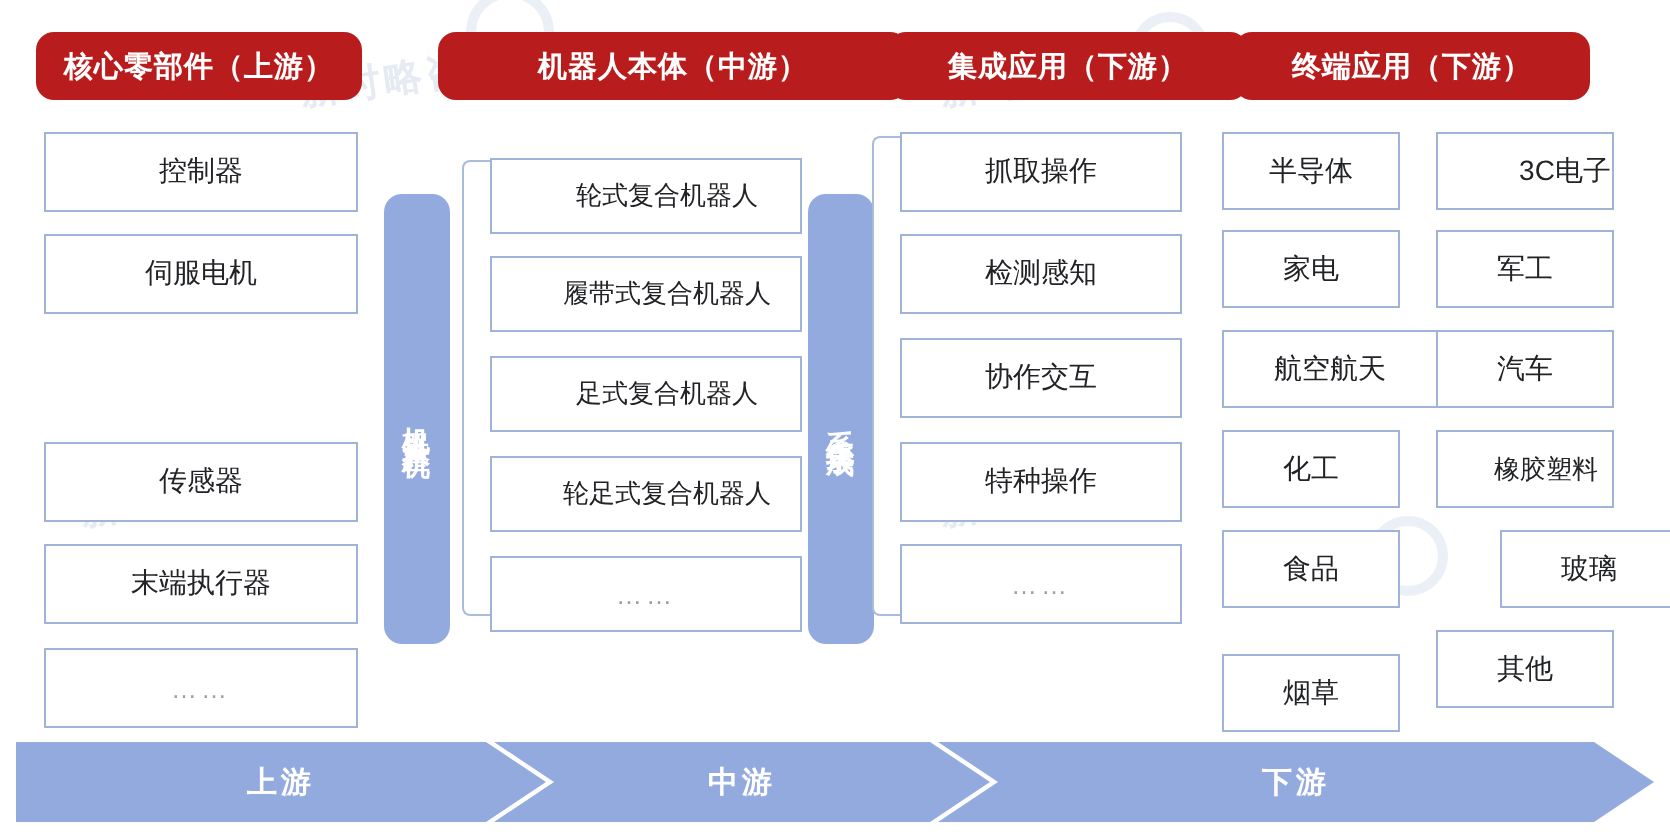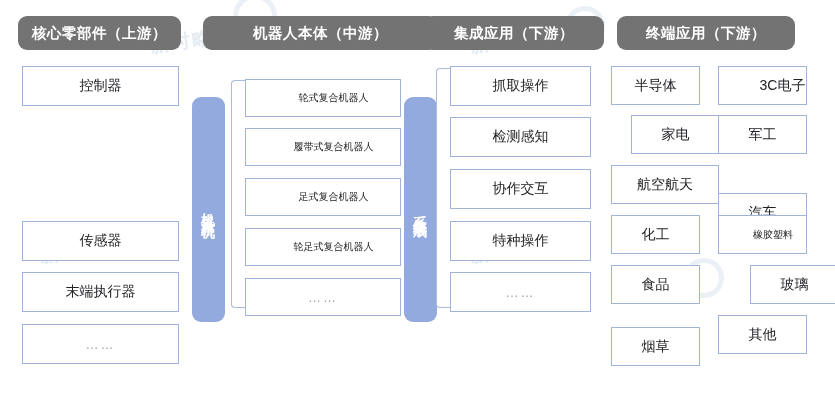--- a/index.html
+++ b/index.html
@@ -15,36 +15,36 @@
   
   .wm{position:absolute;color:#c8d2e4;opacity:.45;font-size:19px;font-weight:700;
       letter-spacing:2px;white-space:nowrap;pointer-events:none;user-select:none;}
   .wm-ring{position:absolute;border:5px solid #d2dcec;border-radius:50%;opacity:.45;
       pointer-events:none;}
   .wm-dot{position:absolute;background:#d2dcec;border-radius:50%;opacity:.5;pointer-events:none;}
 
   
   .hdr{
     position:absolute;top:16px;height:34px;
-    background:#737373;border-radius:9px;
+    background:#b91c1c;border-radius:9px;
     display:flex;align-items:center;justify-content:center;
     color:#ffffff;font-size:14.5px;font-weight:700;letter-spacing:.5px;
     box-sizing:border-box;
   }
 
   
   .bx{
     position:absolute;box-sizing:border-box;
     background:#ffffff;border:1px solid #9fb4d8;
     display:flex;align-items:center;justify-content:center;
     color:#222326;font-size:14px;
     font-family:"Liberation Sans","DejaVu Sans",sans-serif;
   }
   .bx.dots{color:#9aa2ad;letter-spacing:2px;font-size:13px;}
-  .bx.sm{font-size:10px;padding-left:21px;}
+  .bx.sm{font-size:13px;padding-left:21px;}
 
   
   .vbar{
     position:absolute;background:#93aade;border-radius:9px;
     box-sizing:border-box;
     display:flex;align-items:center;justify-content:center;
   }
   .vbar span{
     color:#ffffff;font-size:14px;font-weight:700;
     writing-mode:vertical-rl;text-orientation:upright;
@@ -80,25 +80,26 @@
   <div class="wm-ring" style="left:684px;top:258px;width:30px;height:30px;"></div>
   <div class="wm" style="left:150px;top:26px;transform:rotate(-8deg);">新时略咨询</div>
   <div class="wm" style="left:40px;top:236px;transform:rotate(-8deg);">新时略咨询</div>
   <div class="wm" style="left:470px;top:236px;transform:rotate(-8deg);">新时略咨询</div>
   <div class="wm" style="left:470px;top:26px;transform:rotate(-8deg);">新时略咨询</div>
   <div class="wm-dot" style="left:36px;top:240px;width:13px;height:13px;"></div>
   <div class="wm-dot" style="left:466px;top:240px;width:13px;height:13px;"></div>
   <div class="wm-dot" style="left:146px;top:30px;width:13px;height:13px;"></div>
 
   <div class="hdr" style="left:18px;width:163px;">核心零部件（上游）</div>
-  <div class="hdr" style="left:203px;width:235px;text-align:center;">机器人本体（中游）</div>
-  <div class="hdr" style="left:424px;width:180px;">集成应用（下游）</div>
+  <div class="hdr" style="left:219px;width:235px;text-align:center;">机器人本体（中游）</div>
+  <div class="hdr" style="left:444px;width:180px;">集成应用（下游）</div>
   <div class="hdr" style="left:617px;width:178px;">终端应用（下游）</div>
 
   <div class="bx" style="left:22px;top:66px;width:157px;height:40px;">控制器</div>
+  <div class="bx" style="left:22px;top:117px;width:157px;height:40px;">伺服电机</div>
   <div class="bx" style="left:22px;top:221px;width:157px;height:40px;">传感器</div>
   <div class="bx" style="left:22px;top:272px;width:157px;height:40px;">末端执行器</div>
   <div class="bx dots" style="left:22px;top:324px;width:157px;height:40px;">……</div>
 
   <div class="vbar" style="left:192px;top:97px;width:33px;height:225px;">
     <span>机器人整机</span>
   </div>
   <div class="brk" style="left:231px;top:80px;width:14px;height:228px;"></div>
 
   <div class="bx sm" style="left:245px;top:79px;width:156px;height:38px;">轮式复合机器人</div>
@@ -112,27 +113,38 @@
   </div>
   <div class="brk" style="left:436px;top:68px;width:14px;height:240px;"></div>
 
   <div class="bx" style="left:450px;top:66px;width:141px;height:40px;">抓取操作</div>
   <div class="bx" style="left:450px;top:117px;width:141px;height:40px;">检测感知</div>
   <div class="bx" style="left:450px;top:169px;width:141px;height:40px;">协作交互</div>
   <div class="bx" style="left:450px;top:221px;width:141px;height:40px;">特种操作</div>
   <div class="bx dots" style="left:450px;top:272px;width:141px;height:40px;">……</div>
 
   <div class="bx" style="left:611px;top:66px;width:89px;height:39px;">半导体</div>
-  <div class="bx" style="left:631px;top:115px;width:89px;height:39px;">家电</div>
+  <div class="bx" style="left:611px;top:115px;width:89px;height:39px;">家电</div>
   <div class="bx" style="left:611px;top:165px;width:108px;height:39px;">航空航天</div>
   <div class="bx" style="left:611px;top:215px;width:89px;height:39px;">化工</div>
   <div class="bx" style="left:611px;top:265px;width:89px;height:39px;">食品</div>
   <div class="bx" style="left:611px;top:315px;width:89px;height:39px;margin-top:12px;">烟草</div>
 
   <div class="bx" style="left:718px;top:66px;width:89px;height:39px;padding-left:40px;">3C电子</div>
   <div class="bx" style="left:718px;top:115px;width:89px;height:39px;">军工</div>
-  <div class="bx" style="left:718px;top:165px;width:89px;height:39px;margin-top:28px;">汽车</div>
+  <div class="bx" style="left:718px;top:165px;width:89px;height:39px;">汽车</div>
   <div class="bx sm" style="left:718px;top:215px;width:89px;height:39px;">橡胶塑料</div>
   <div class="bx" style="left:750px;top:265px;width:89px;height:39px;">玻璃</div>
   <div class="bx" style="left:718px;top:315px;width:89px;height:39px;">其他</div>
 
+  <div class="arrowrow">
+    <div class="arw arw-1" style="left:8px;width:265px;">
+      <span>上游</span>
+    </div>
+    <div class="arw arw-n" style="left:247px;width:248px;">
+      <span>中游</span>
+    </div>
+    <div class="arw arw-n" style="left:469px;width:358px;">
+      <span>下游</span>
+    </div>
+  </div>
 
 </div>
 
 </body></html>

